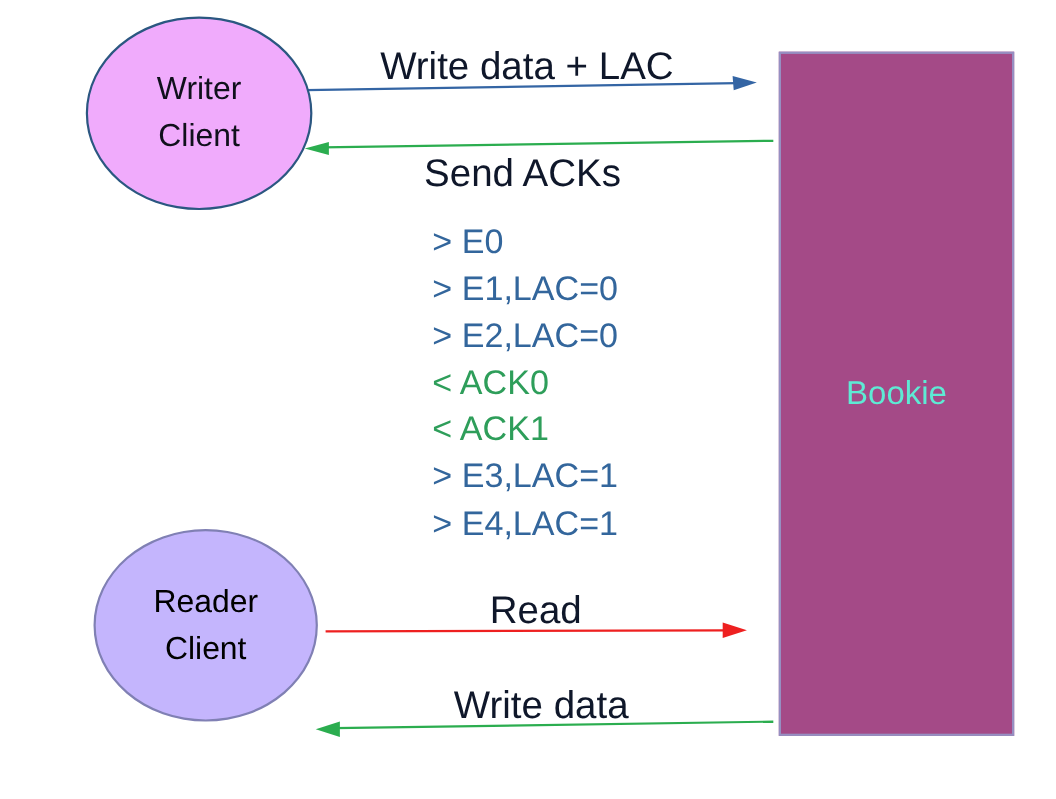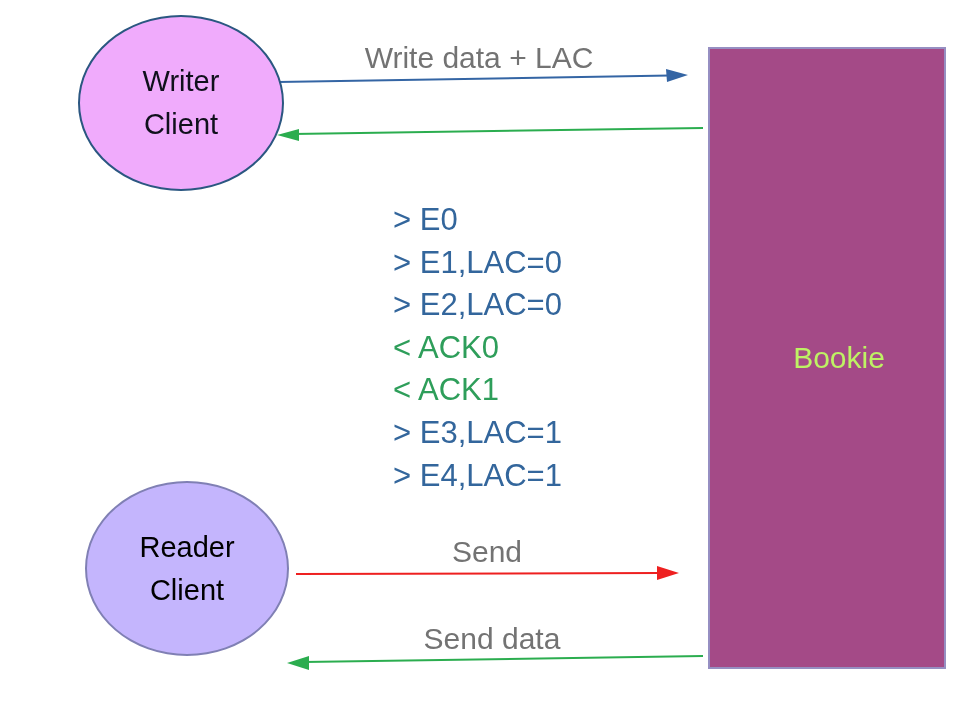--- a/index.html
+++ b/index.html
@@ -42,29 +42,28 @@
   }
   #bookie-node {
     position: absolute;
     left: 708px; top: 47px;
     width: 210px; height: 618px;
     border: 2px solid #968fc2;
     display: flex;
     align-items: center;
     justify-content: center;
     font-size: 30px;
-    color: #bef264;
-    padding-left: 24px;
+    color: #5eead4;
   }
   .lbl {
     position: absolute;
     transform: translateX(-50%);
-    font-size: 30px;
+    font-size: 35px;
     line-height: 1.12;
-    color: #737373;
+    color: #0f172a;
     white-space: nowrap;
   }
   #label-write { left: 479px; top: 41px; }
   #label-ack   { left: 475px; top: 138px; }
   #label-read1 { left: 487px; top: 535px; }
   #label-read2 { left: 489px; top: 578px; }
   #label-send1 { left: 492px; top: 622px; }
   #label-send2 { left: 490px; top: 666px; }
   #message-log {
     position: absolute;
@@ -101,18 +100,19 @@
   <div id="reader-node" class="node-ellipse" style="background: #c4b5fd;">
     <span>Reader</span>
     <span>Client</span>
   </div>
 
   <div id="bookie-node" style="background: rgb(164, 74, 135);">
     <span>Bookie</span>
   </div>
 
   <div id="label-write" class="lbl">Write data + LAC</div>
-  <div id="label-read1" class="lbl">Send</div>
-  <div id="label-send1" class="lbl">Send data</div>
+  <div id="label-ack" class="lbl">Send ACKs</div>
+  <div id="label-read1" class="lbl">Read</div>
+  <div id="label-send1" class="lbl">Write data</div>
 
   <div id="message-log"><div style="color: rgb(51, 102, 156);">&gt; E0</div><div style="color: rgb(51, 102, 156);">&gt; E1,LAC=0</div><div style="color: rgb(51, 102, 156);">&gt; E2,LAC=0</div><div style="color: rgb(46, 158, 90);">&lt; ACK0</div><div style="color: rgb(46, 158, 90);">&lt; ACK1</div><div style="color: rgb(51, 102, 156);">&gt; E3,LAC=1</div><div style="color: rgb(51, 102, 156);">&gt; E4,LAC=1</div></div>
 
 </div>
 
 </body></html>

